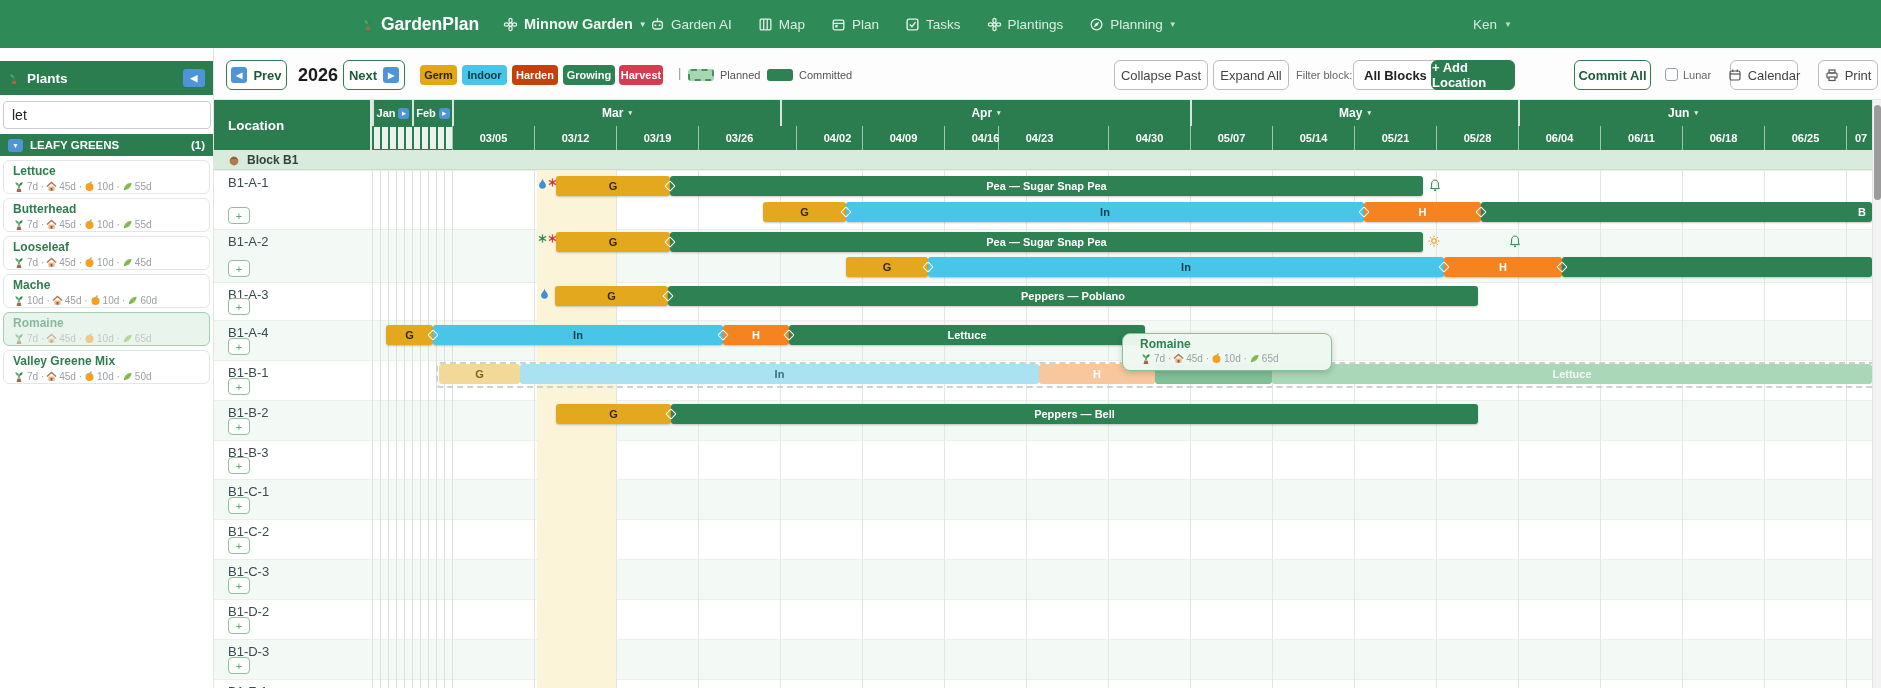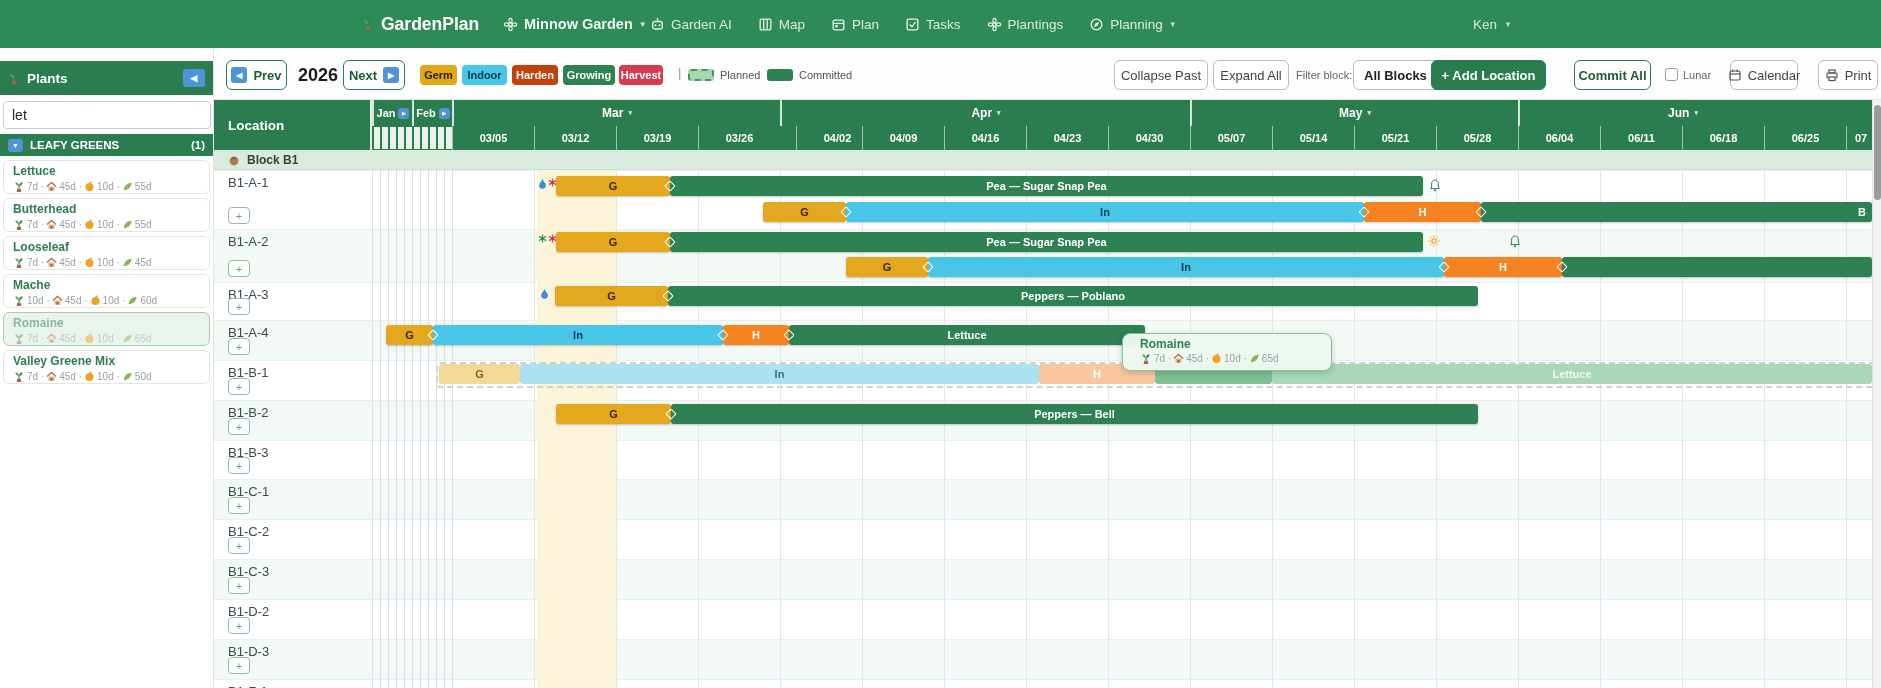--- a/index.html
+++ b/index.html
@@ -395,21 +395,21 @@
   <span class="leg-sw" style="left:553px;background:var(--grow)"></span>
   <span class="leg-txt" style="left:585px">Committed</span>
 
   <div class="tbtn" style="left:900px;width:94px">Collapse Past</div>
   <div class="tbtn" style="left:999px;width:76px">Expand All</div>
   <span class="f-label" style="left:1082px">Filter block:</span>
   <div class="tbtn" style="left:1139px;width:104px;justify-content:space-between;padding:0 10px">
     <span style="font-weight:bold;color:#222">All Blocks</span>
     <span style="font-size:9px;color:#333">▾</span>
   </div>
-  <div class="tbtn green-fill" style="left:1217px;width:115px">+ Add Location</div>
+  <div class="tbtn green-fill" style="left:1217px;width:84px">+ Add Location</div>
   <div class="tbtn green-line" style="left:1360px;width:77px">Commit All</div>
   <span class="cbx" style="left:1451px"></span>
   <span class="f-label" style="left:1469px">Lunar</span>
   <div class="tbtn" style="left:1516px;width:68px">
     <span class="icn" id="calIcon">
         <svg width="14" height="14" viewBox="0 0 14 14" fill="none" stroke="#555" stroke-width="1.2">
           <rect x="2" y="3" width="10" height="9" rx="1.5"></rect>
           <line x1="2" y1="6" x2="12" y2="6"></line>
           <line x1="4.8" y1="1.6" x2="4.8" y2="4"></line>
           <line x1="9.2" y1="1.6" x2="9.2" y2="4"></line>
@@ -644,21 +644,21 @@
         <span>Jun</span>
         <span class="m-caret">▾</span>
       </div>
       <div class="w-cell" style="left: 238px; width: 82px;">03/05</div>
       <div class="w-cell" style="left: 320px; width: 82px;">03/12</div>
       <div class="w-cell" style="left: 402px; width: 82px;">03/19</div>
       <div class="w-cell" style="left: 484px; width: 82px;">03/26</div>
       <div class="w-cell" style="left: 566px; width: 82px; margin-left: 16px;">04/02</div>
       <div class="w-cell" style="left: 648px; width: 82px;">04/09</div>
       <div class="w-cell" style="left: 730px; width: 82px;">04/16</div>
-      <div class="w-cell" style="left: 812px; width: 82px;">04/23</div>
+      <div class="w-cell" style="left: 784px; width: 82px;">04/23</div>
       <div class="w-cell" style="left: 894px; width: 82px;">04/30</div>
       <div class="w-cell" style="left: 976px; width: 82px;">05/07</div>
       <div class="w-cell" style="left: 1058px; width: 82px;">05/14</div>
       <div class="w-cell" style="left: 1140px; width: 82px;">05/21</div>
       <div class="w-cell" style="left: 1222px; width: 82px;">05/28</div>
       <div class="w-cell" style="left: 1304px; width: 82px;">06/04</div>
       <div class="w-cell" style="left: 1386px; width: 82px;">06/11</div>
       <div class="w-cell" style="left: 1468px; width: 82px;">06/18</div>
       <div class="w-cell" style="left: 1550px; width: 82px;">06/25</div>
       <div class="w-cell" style="left: 1632px; width: 50px; justify-content: flex-start; padding-left: 8px;">07</div>

